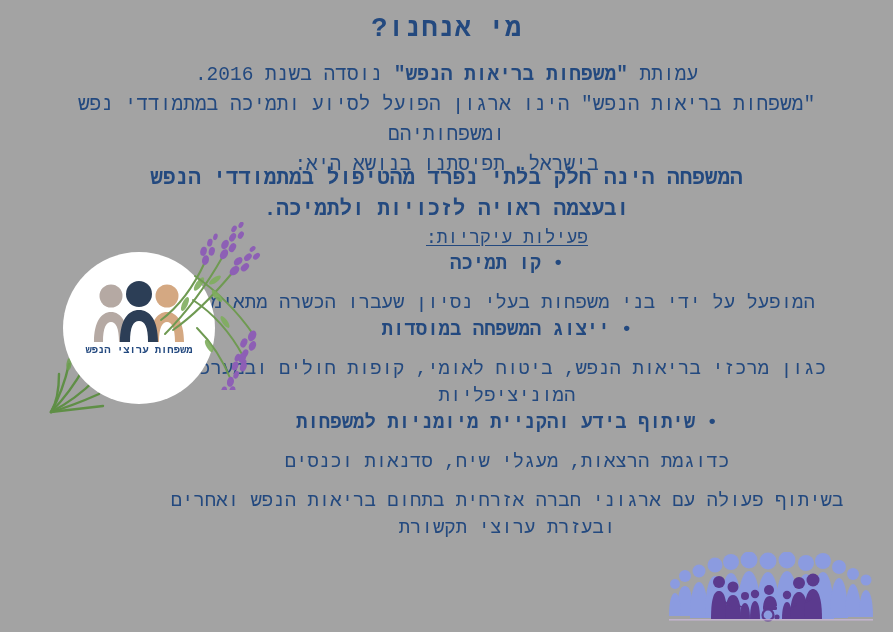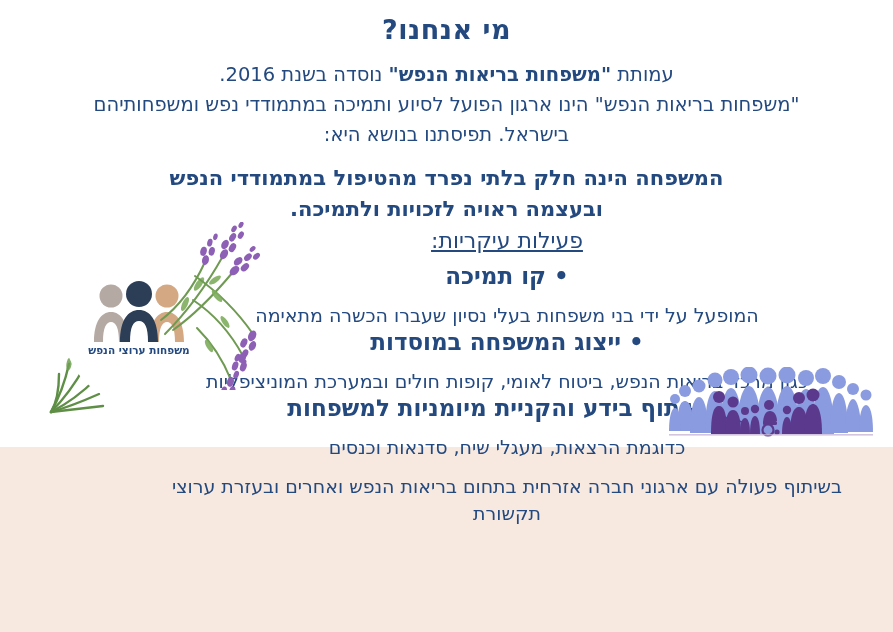--- a/index.html
+++ b/index.html
@@ -13,22 +13,23 @@
     font-family: "DejaVu Sans", "Liberation Sans", sans-serif;
     color: #23497f;
     overflow: hidden;
     position: relative;
     direction: rtl;
   }
 
   #poster {
     position: relative;
     width: 893px;
-    height: 447px;
-    background: #ffffff;
+    height: 632px;
+    background: #a3a3a3;
+    font-family: Liberation Mono, monospace;
   }
 
   
   .title {
     position: absolute;
     top: 14px;
     left: 0;
     right: 0;
     text-align: center;
     font-size: 27px;
@@ -66,28 +67,28 @@
   
   .activities {
     position: absolute;
     top: 228px;
     right: 16px;
     width: 740px;
     text-align: center;
     direction: rtl;
   }
   .activities-heading {
-    font-size: 22px;
+    font-size: 18px;
     text-decoration: underline;
     text-underline-offset: 2px;
-    margin-bottom: 10px;
+    margin-bottom: 3px;
     color: #23497f;
   }
   .activity-title {
-    font-size: 23px;
+    font-size: 19px;
     font-weight: bold;
     line-height: 27px;
     color: #23497f;
   }
   .activity-desc {
     font-size: 19px;
     line-height: 27px;
     color: #23497f;
     margin-top: 12px;
   }

